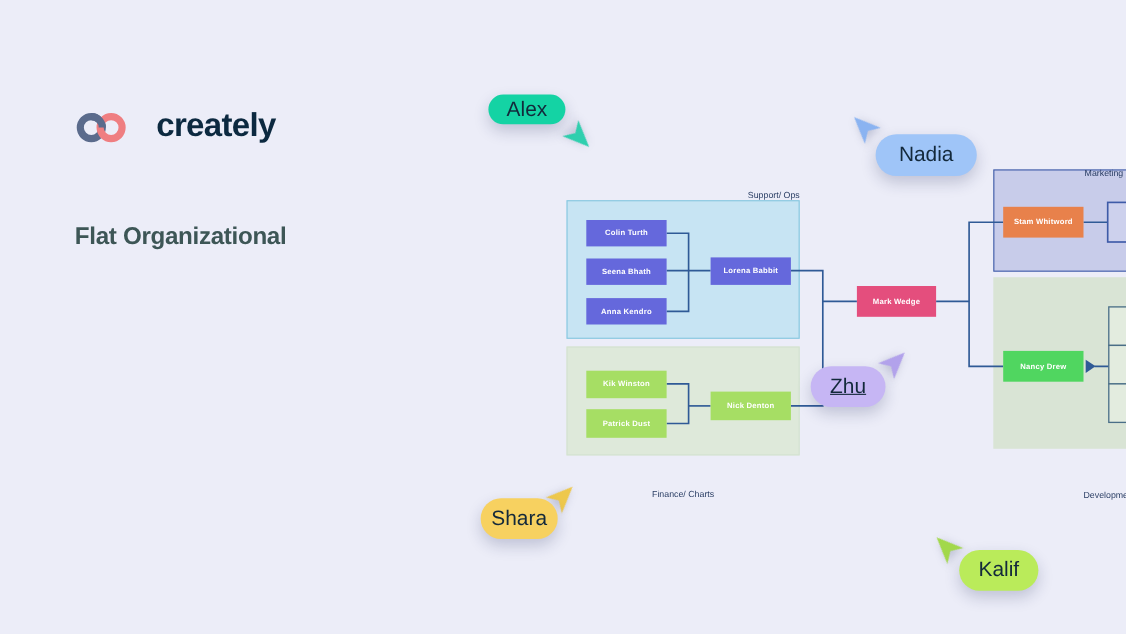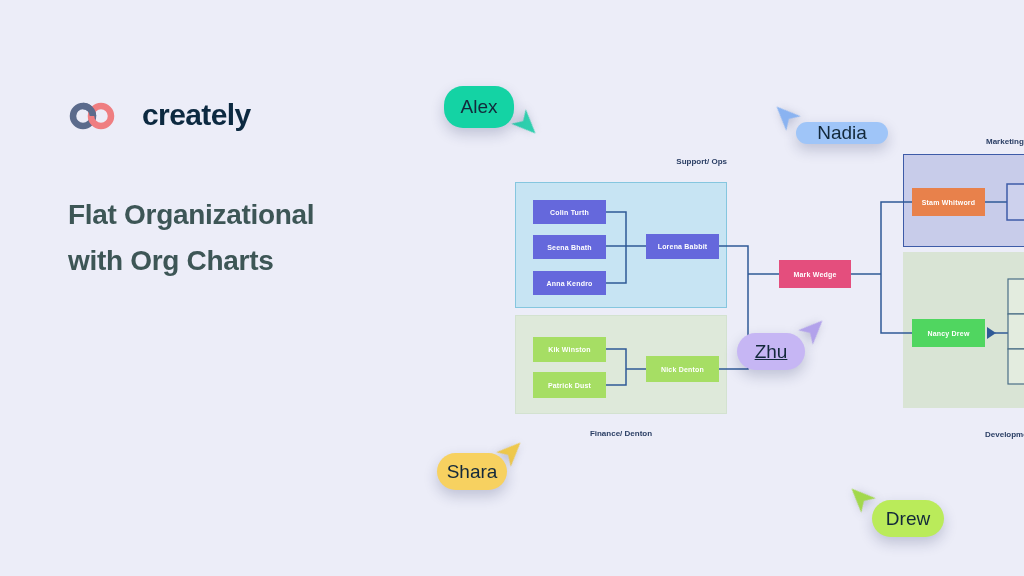--- a/index.html
+++ b/index.html
@@ -22,30 +22,30 @@
   body{
     width:1024px;height:576px;position:relative;overflow:hidden;
     background:var(--background);
     font-family:"Liberation Sans",sans-serif;
   }
   .abs{position:absolute;}
   
   .logo{left:68px;top:95px;display:flex;align-items:center;gap:20px;cursor:pointer;}
   .logo-text{font-size:30px;font-weight:bold;color:var(--logo-text);letter-spacing:-0.6px;}
   
-  .heading{left:68px;top:192px;font-size:28px;font-weight:bold;line-height:46px;color:var(--heading);letter-spacing:-0.3px;}
+  .heading{left:68px;top:192px;font-size:22px;font-weight:bold;line-height:46px;color:var(--heading);letter-spacing:-0.3px;}
   .heading span{display:block;}
   
   .container{position:absolute;box-sizing:border-box;}
   .c-support{left:515px;top:182px;width:212px;height:126px;background:var(--support-container-fill);border:1px solid var(--support-container-border);}
   .c-finance{left:515px;top:315px;width:212px;height:99px;background:var(--finance-container-fill);border:1px solid var(--finance-container-border);}
   .c-marketing{left:903px;top:154px;width:160px;height:93px;background:var(--marketing-container-fill);border:1.5px solid var(--marketing-container-border);}
   .c-development{left:903px;top:252px;width:160px;height:156px;background:var(--development-container-fill);}
   
-  .slabel{position:absolute;font-size:8px;font-weight:bold;color:var(--section-label);}
+  .slabel{position:absolute;font-size:8px;font-weight:normal;color:var(--section-label);margin-top:16px;}
   .l-support{left:515px;top:157px;width:212px;text-align:right;}
   .l-finance{left:515px;top:429px;width:212px;text-align:center;}
   .l-marketing{left:986px;top:137px;white-space:nowrap;}
   .l-development{left:985px;top:430px;white-space:nowrap;}
   
   .node{position:absolute;display:flex;align-items:center;justify-content:center;
         color:#fff;font-size:7px;font-weight:bold;letter-spacing:0.2px;text-align:center;box-sizing:border-box;}
   .n-colin{left:533px;top:200px;width:73px;height:24px;background:var(--purple-node);}
   .n-seena{left:533px;top:235px;width:73px;height:24px;background:var(--purple-node);}
   .n-anna{left:533px;top:271px;width:73px;height:24px;background:var(--purple-node);}
@@ -54,22 +54,22 @@
   .n-patrick{left:533px;top:372px;width:73px;height:26px;background:var(--green-node);}
   .n-nick{left:646px;top:356px;width:73px;height:26px;background:var(--green-node);}
   .n-mark{left:779px;top:260px;width:72px;height:28px;background:var(--pink-node);}
   .n-stam{left:912px;top:188px;width:73px;height:28px;background:var(--orange-node);}
   .n-nancy{left:912px;top:319px;width:73px;height:28px;background:var(--bright-green-node);}
   
   .wires{left:0;top:0;pointer-events:none;}
   
   .pill{position:absolute;border-radius:19px;display:flex;align-items:center;justify-content:center;
         color:var(--pill-text);font-size:19px;box-shadow:0 6px 14px rgba(30,40,90,0.22);}
-  .p-alex{left:444px;top:86px;width:70px;height:42px;background:var(--alex-pill);}
-  .p-nadia{left:796px;top:122px;width:92px;height:22px;background:var(--nadia-pill);text-align:right;}
+  .p-alex{left:444px;top:86px;width:70px;height:27px;background:var(--alex-pill);}
+  .p-nadia{left:796px;top:122px;width:92px;height:38px;background:var(--nadia-pill);text-align:right;}
   .p-zhu{left:737px;top:333px;width:68px;height:37px;background:var(--zhu-pill);text-decoration:underline;}
   .p-shara{left:437px;top:453px;width:70px;height:37px;background:var(--shara-pill);}
   .p-kalif{left:872px;top:500px;width:72px;height:37px;background:var(--kalif-pill);}
   .cursor{position:absolute;width:26px;height:26px;filter:drop-shadow(0 3px 4px rgba(30,40,90,0.25));}
   .cu-alex{left:514px;top:112px;transform:rotate(135deg);}
   .cu-nadia{left:772px;top:102px;transform:rotate(-45deg);}
   .cu-zhu{left:801px;top:316px;transform:rotate(45deg);}
   .cu-shara{left:499px;top:438px;transform:rotate(45deg);}
   .cu-kalif{left:847px;top:484px;transform:rotate(-45deg);}
 </style>
@@ -80,21 +80,20 @@
   <svg width="54" height="40" viewBox="0 0 54 40">
     <circle cx="15" cy="21" r="10" fill="none" stroke="var(--logo-ring-left)" stroke-width="6.5"></circle>
     <circle cx="33" cy="21" r="10" fill="none" stroke="var(--logo-ring-right)" stroke-width="6.5"></circle>
     <path d="M 15 11 A 10 10 0 0 1 25 21" fill="none" stroke="var(--logo-ring-left)" stroke-width="6.5"></path>
   </svg>
   <span class="logo-text">creately</span>
 </div>
 
 <div class="abs heading">
   <span>Flat Organizational</span>
-  <span>with Org Charts</span>
 </div>
 
 <div class="container c-support"></div>
 <div class="container c-finance"></div>
 <div class="container c-marketing"></div>
 <div class="container c-development"></div>
 
 <svg class="abs wires" width="1024" height="576" viewBox="0 0 1024 576">
   <g fill="none" stroke="var(--connector)" stroke-width="1.5">
     <polyline points="606,212 626,212 626,283 606,283"></polyline>
@@ -111,21 +110,21 @@
   <polygon points="987,327 996,333 987,339" fill="var(--connector)"></polygon>
   <rect x="1007" y="184" width="50" height="36" fill="#CDD1ED" stroke="var(--marketing-container-border)" stroke-width="1.5"></rect>
   <g fill="#E3ECDF" stroke="#4A6E87" stroke-width="1.2">
     <rect x="1008" y="279" width="50" height="35"></rect>
     <rect x="1008" y="314" width="50" height="35"></rect>
     <rect x="1008" y="349" width="50" height="35"></rect>
   </g>
 </svg>
 
 <div class="slabel l-support">Support/ Ops</div>
-<div class="slabel l-finance">Finance/ Denton</div>
+<div class="slabel l-finance">Finance/ Charts</div>
 <div class="slabel l-marketing">Marketing</div>
 <div class="slabel l-development">Development</div>
 
 <div class="node n-colin">Colin Turth</div>
 <div class="node n-seena">Seena Bhath</div>
 <div class="node n-anna">Anna Kendro</div>
 <div class="node n-lorena">Lorena Babbit</div>
 <div class="node n-kik">Kik Winston</div>
 <div class="node n-patrick">Patrick Dust</div>
 <div class="node n-nick">Nick Denton</div>
@@ -158,14 +157,14 @@
   <polygon points="13,1 24,27 13,20 2,27" fill="var(--shara-cursor)"></polygon>
 </svg>
 <div class="pill p-shara">
   <span>Shara</span>
 </div>
 
 <svg class="cursor cu-kalif" viewBox="0 0 26 28">
   <polygon points="13,1 24,27 13,20 2,27" fill="var(--kalif-cursor)"></polygon>
 </svg>
 <div class="pill p-kalif">
-  <span>Drew</span>
+  <span>Kalif</span>
 </div>
 
 </body></html>

